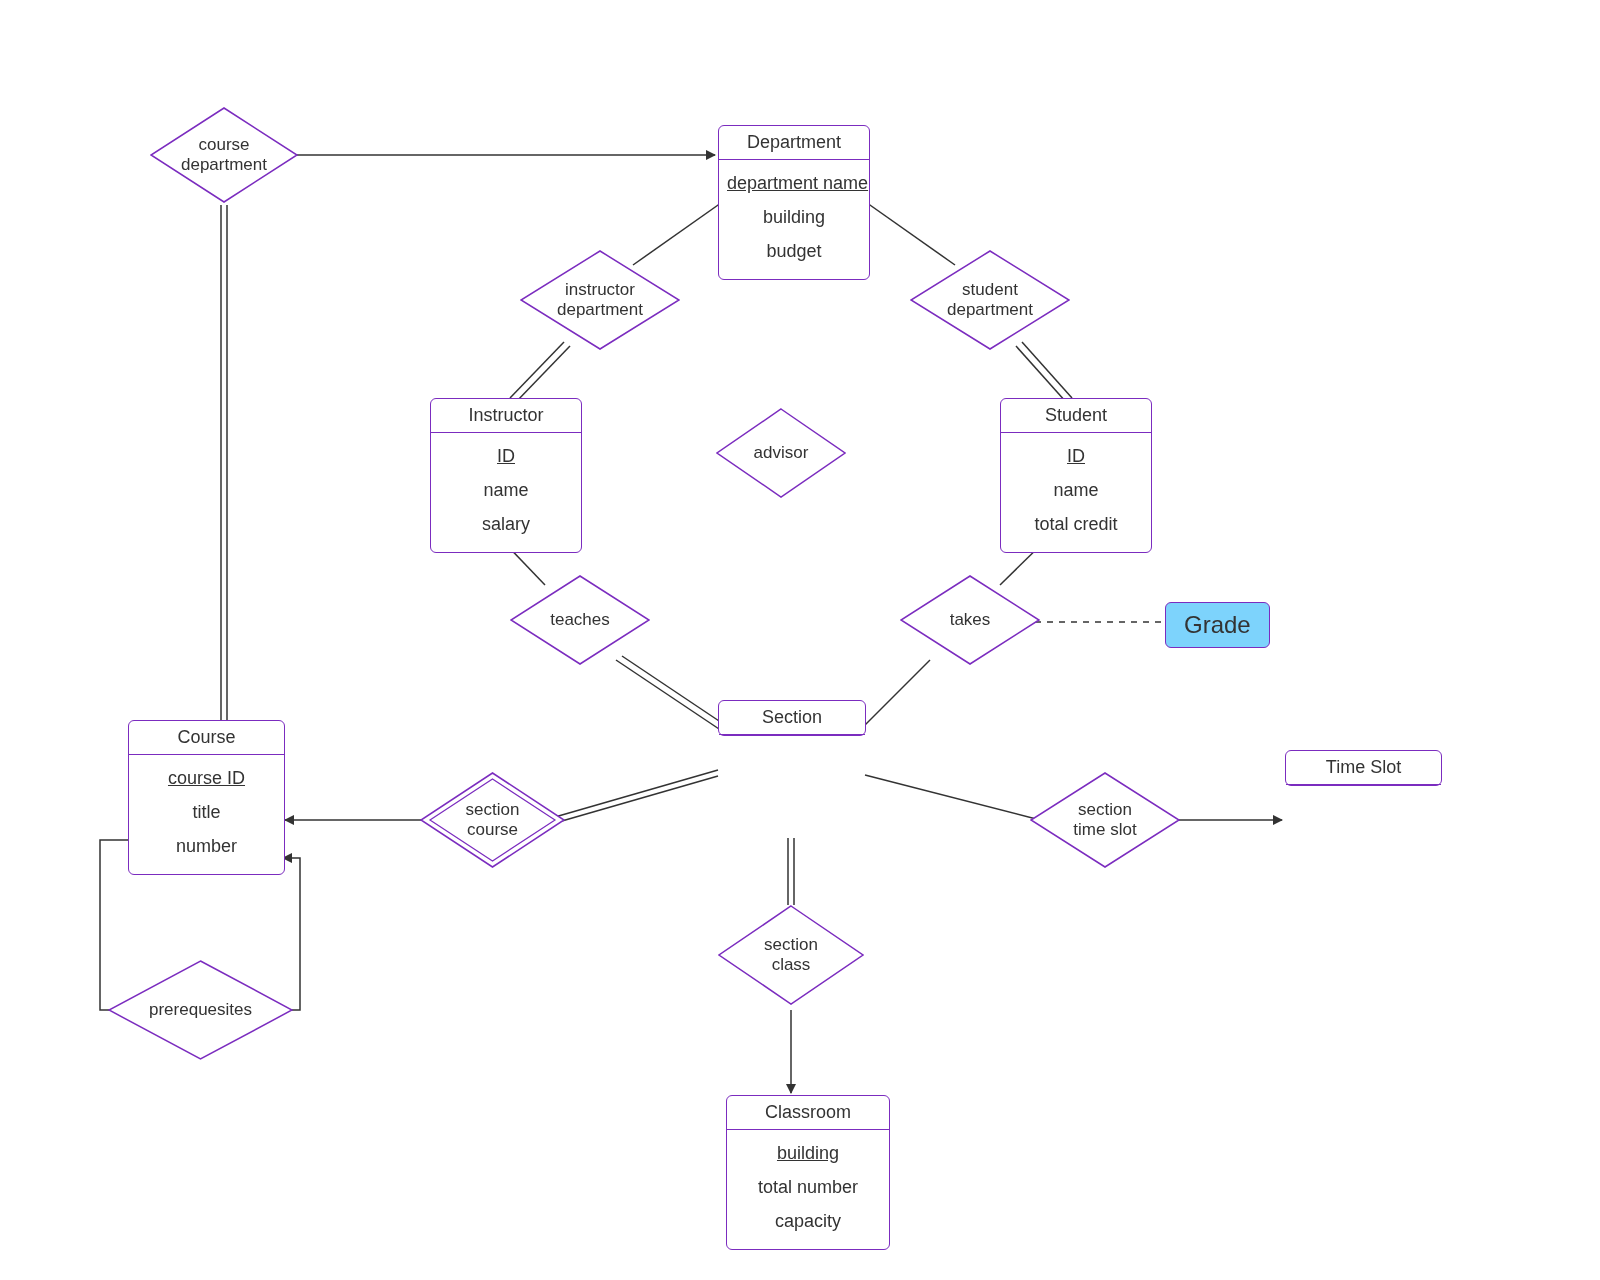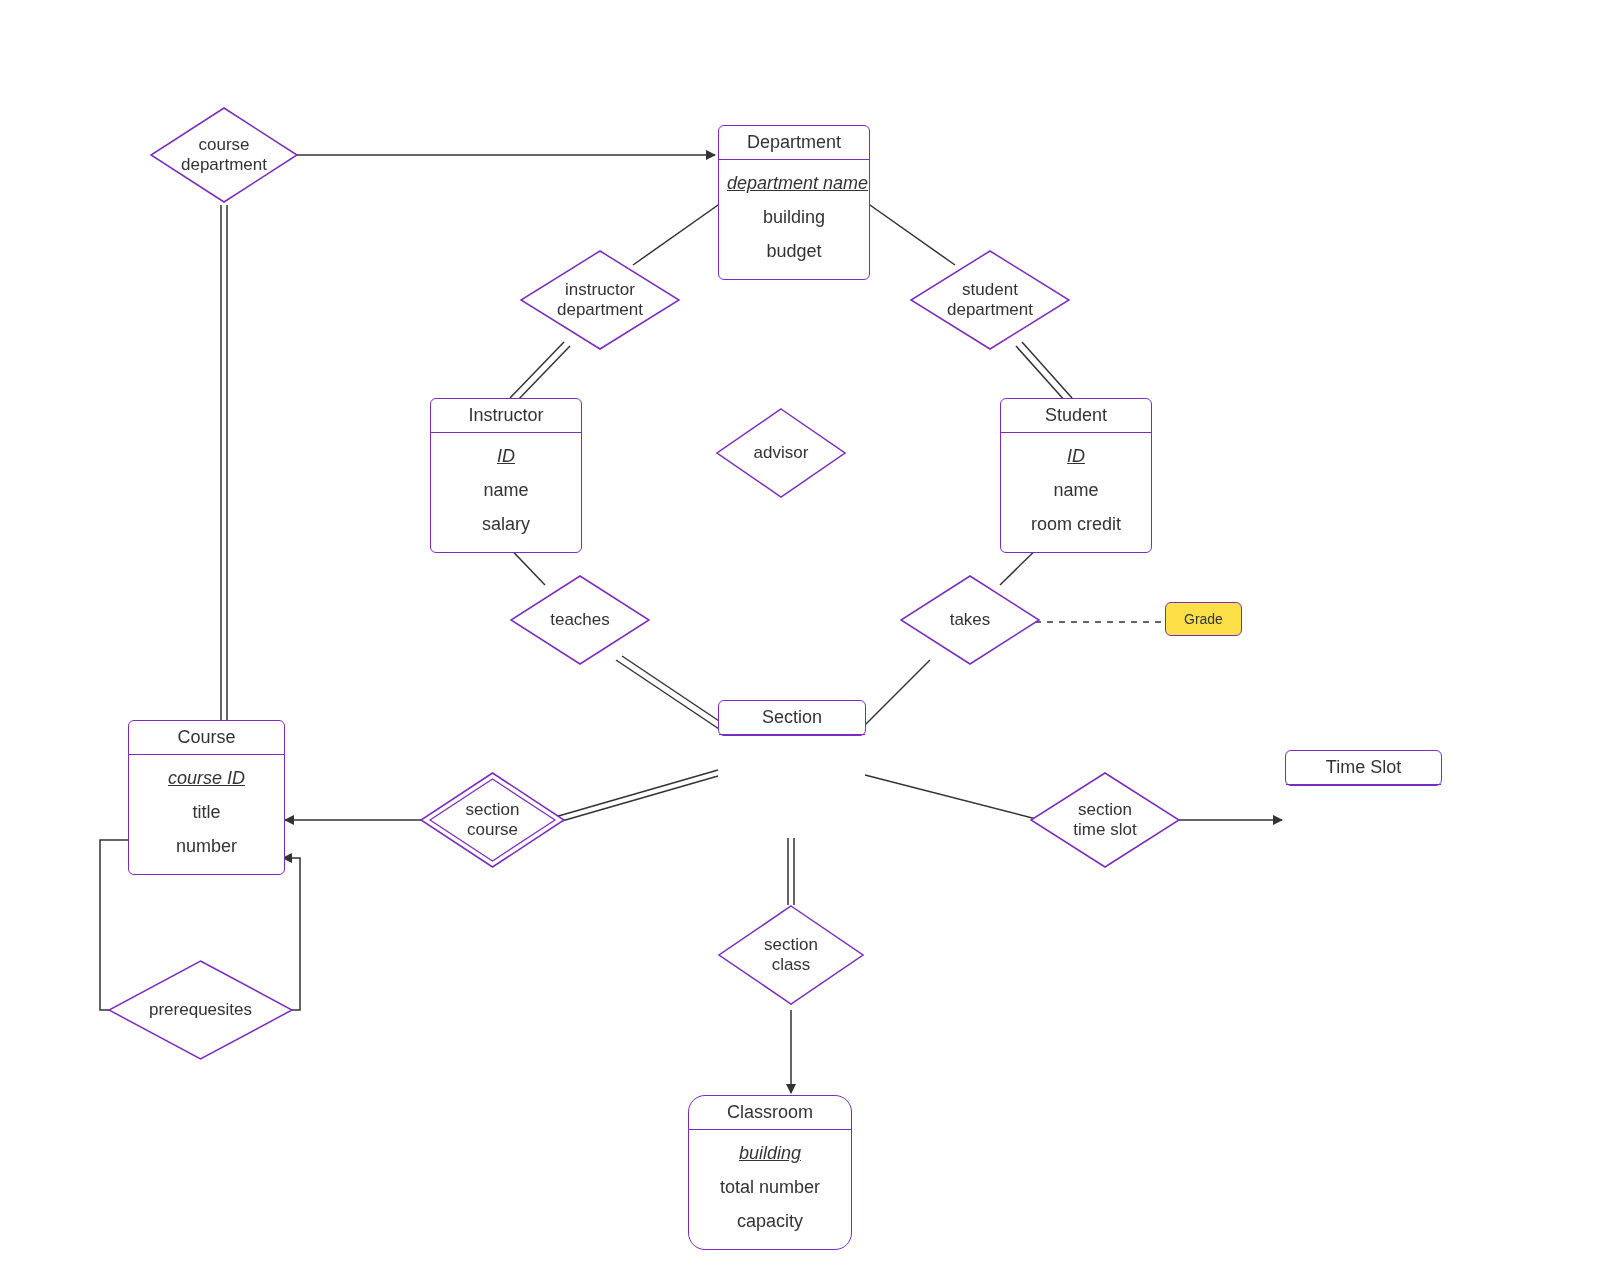--- a/index.html
+++ b/index.html
@@ -24,21 +24,21 @@
   .entity .title {
     border-bottom: 1.5px solid #7b2cbf;
     padding: 6px 8px;
     font-weight: 400;
   }
   .entity .attrs {
     padding: 6px 8px 10px 8px;
     line-height: 1.9;
   }
   .entity .attrs div { white-space: nowrap; }
-  .key { text-decoration: underline; font-style: italic; }
+  .key { text-decoration: underline; }
   .diamond {
     position: absolute;
     text-align: center;
     font-size: 17px;
     line-height: 1.2;
     display: flex;
     align-items: center;
     justify-content: center;
   }
   .diamond .label {
@@ -48,23 +48,23 @@
   }
   .diamond svg {
     position: absolute;
     top: 0; left: 0;
     z-index: 1;
   }
   .small-box {
     position: absolute;
     border: 1.5px solid #7b2cbf;
     border-radius: 6px;
-    background: #fde047;
+    background: #7dd3fc;
     padding: 8px 18px;
-    font-size: 14px;
+    font-size: 24px;
   }
 </style>
 </head>
 <body>
 
 <svg width="1600" height="1280">
   <defs>
     <marker id="arrow" viewBox="0 0 10 10" refX="9" refY="5" markerWidth="7" markerHeight="7" orient="auto-start-reverse">
       <path d="M 0 0 L 10 5 L 0 10 z" fill="#333"></path>
     </marker>
@@ -215,42 +215,42 @@
     <div>name</div>
     <div>salary</div>
   </div>
 </div>
 
 <div class="entity" style="left:1000px; top:398px; width:150px;">
   <div class="title">Student</div>
   <div class="attrs">
     <div><span class="key">ID</span></div>
     <div>name</div>
-    <div>room credit</div>
+    <div>total credit</div>
   </div>
 </div>
 
 <div class="entity" style="left:718px; top:700px; width:146px;">
   <div class="title">Section</div>
 </div>
 
 <div class="entity" style="left:128px; top:720px; width:155px;">
   <div class="title">Course</div>
   <div class="attrs">
     <div><span class="key">course ID</span></div>
     <div>title</div>
     <div>number</div>
   </div>
 </div>
 
 <div class="entity" style="left:1285px; top:750px; width:155px;">
   <div class="title">Time Slot</div>
 </div>
 
-<div class="entity" style="left:688px; top:1095px; width:162px;border-radius:17px;">
+<div class="entity" style="left:726px; top:1095px; width:162px;">
   <div class="title">Classroom</div>
   <div class="attrs">
     <div><span class="key">building</span></div>
     <div>total number</div>
     <div>capacity</div>
   </div>
 </div>
 
 <div class="small-box" style="left:1165px; top:602px;">
   <span>Grade</span>

